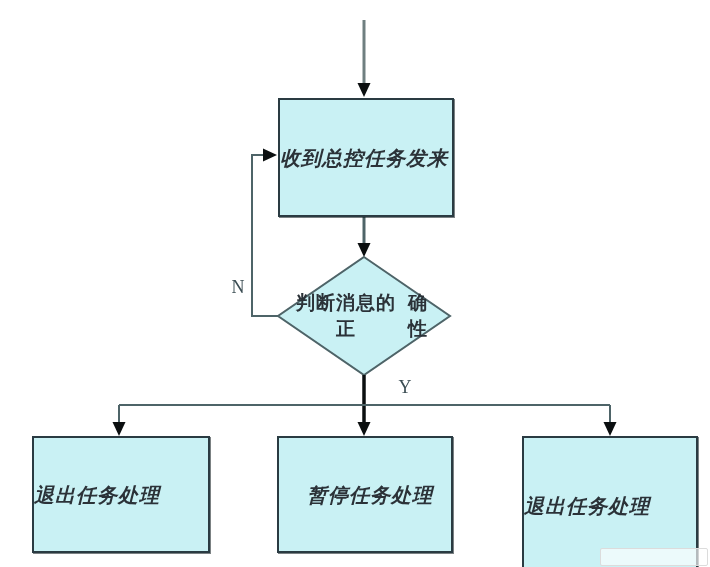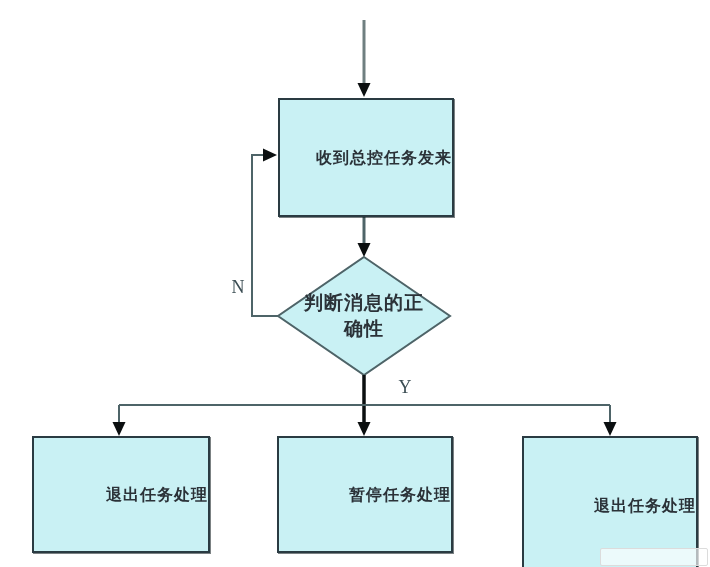--- a/index.html
+++ b/index.html
@@ -25,36 +25,37 @@
   .edge-mid{stroke-width:3;}
   .edge-dark{stroke:var(--arrow);stroke-width:3.5;}
   .arrowhead{fill:var(--arrow);stroke:none;}
   .diamond-shape{fill:var(--node-fill);stroke:var(--line);stroke-width:2;}
   .node{
     position:absolute;
     box-sizing:border-box;
     background:var(--node-fill);
     border:2px solid var(--node-border);
     box-shadow:1px 1px 0 rgba(15,25,30,0.55);
-    display:flex;align-items:center;justify-content:flex-end;
+    display:flex;align-items:center;justify-content:flex-start;
     text-align:center;
     color:var(--text);
-    font-size:16px;
+    font-size:20px;
     font-weight:600;
     letter-spacing:1px;
     line-height:28px;
+    font-style:italic;
   }
   .node-receive{left:278px;top:98px;width:176px;height:119px;}
   .node-start{left:32px;top:436px;width:178px;height:117px;}
-  .node-pause{left:277px;top:436px;width:176px;height:117px;}
+  .node-pause{left:277px;top:436px;width:176px;height:117px;padding-left:28px;}
   .node-exit{left:522px;top:436px;width:176px;height:139px;}
   .node-text .line{display:block;}
   .diamond-text{
     position:absolute;left:292px;top:289px;width:144px;height:54px;
-    display:flex;flex-direction:column;align-items:center;justify-content:center;
+    display:flex;align-items:center;justify-content:center;
     text-align:center;color:var(--text);
     font-size:19px;font-weight:600;letter-spacing:1px;line-height:26px;
   }
   .edge-label{
     position:absolute;width:24px;height:24px;
     display:flex;align-items:center;justify-content:center;
     color:var(--label);font-size:18px;font-weight:500;
   }
   .edge-label-n{left:226px;top:275px;}
   .edge-label-y{left:393px;top:375px;}

